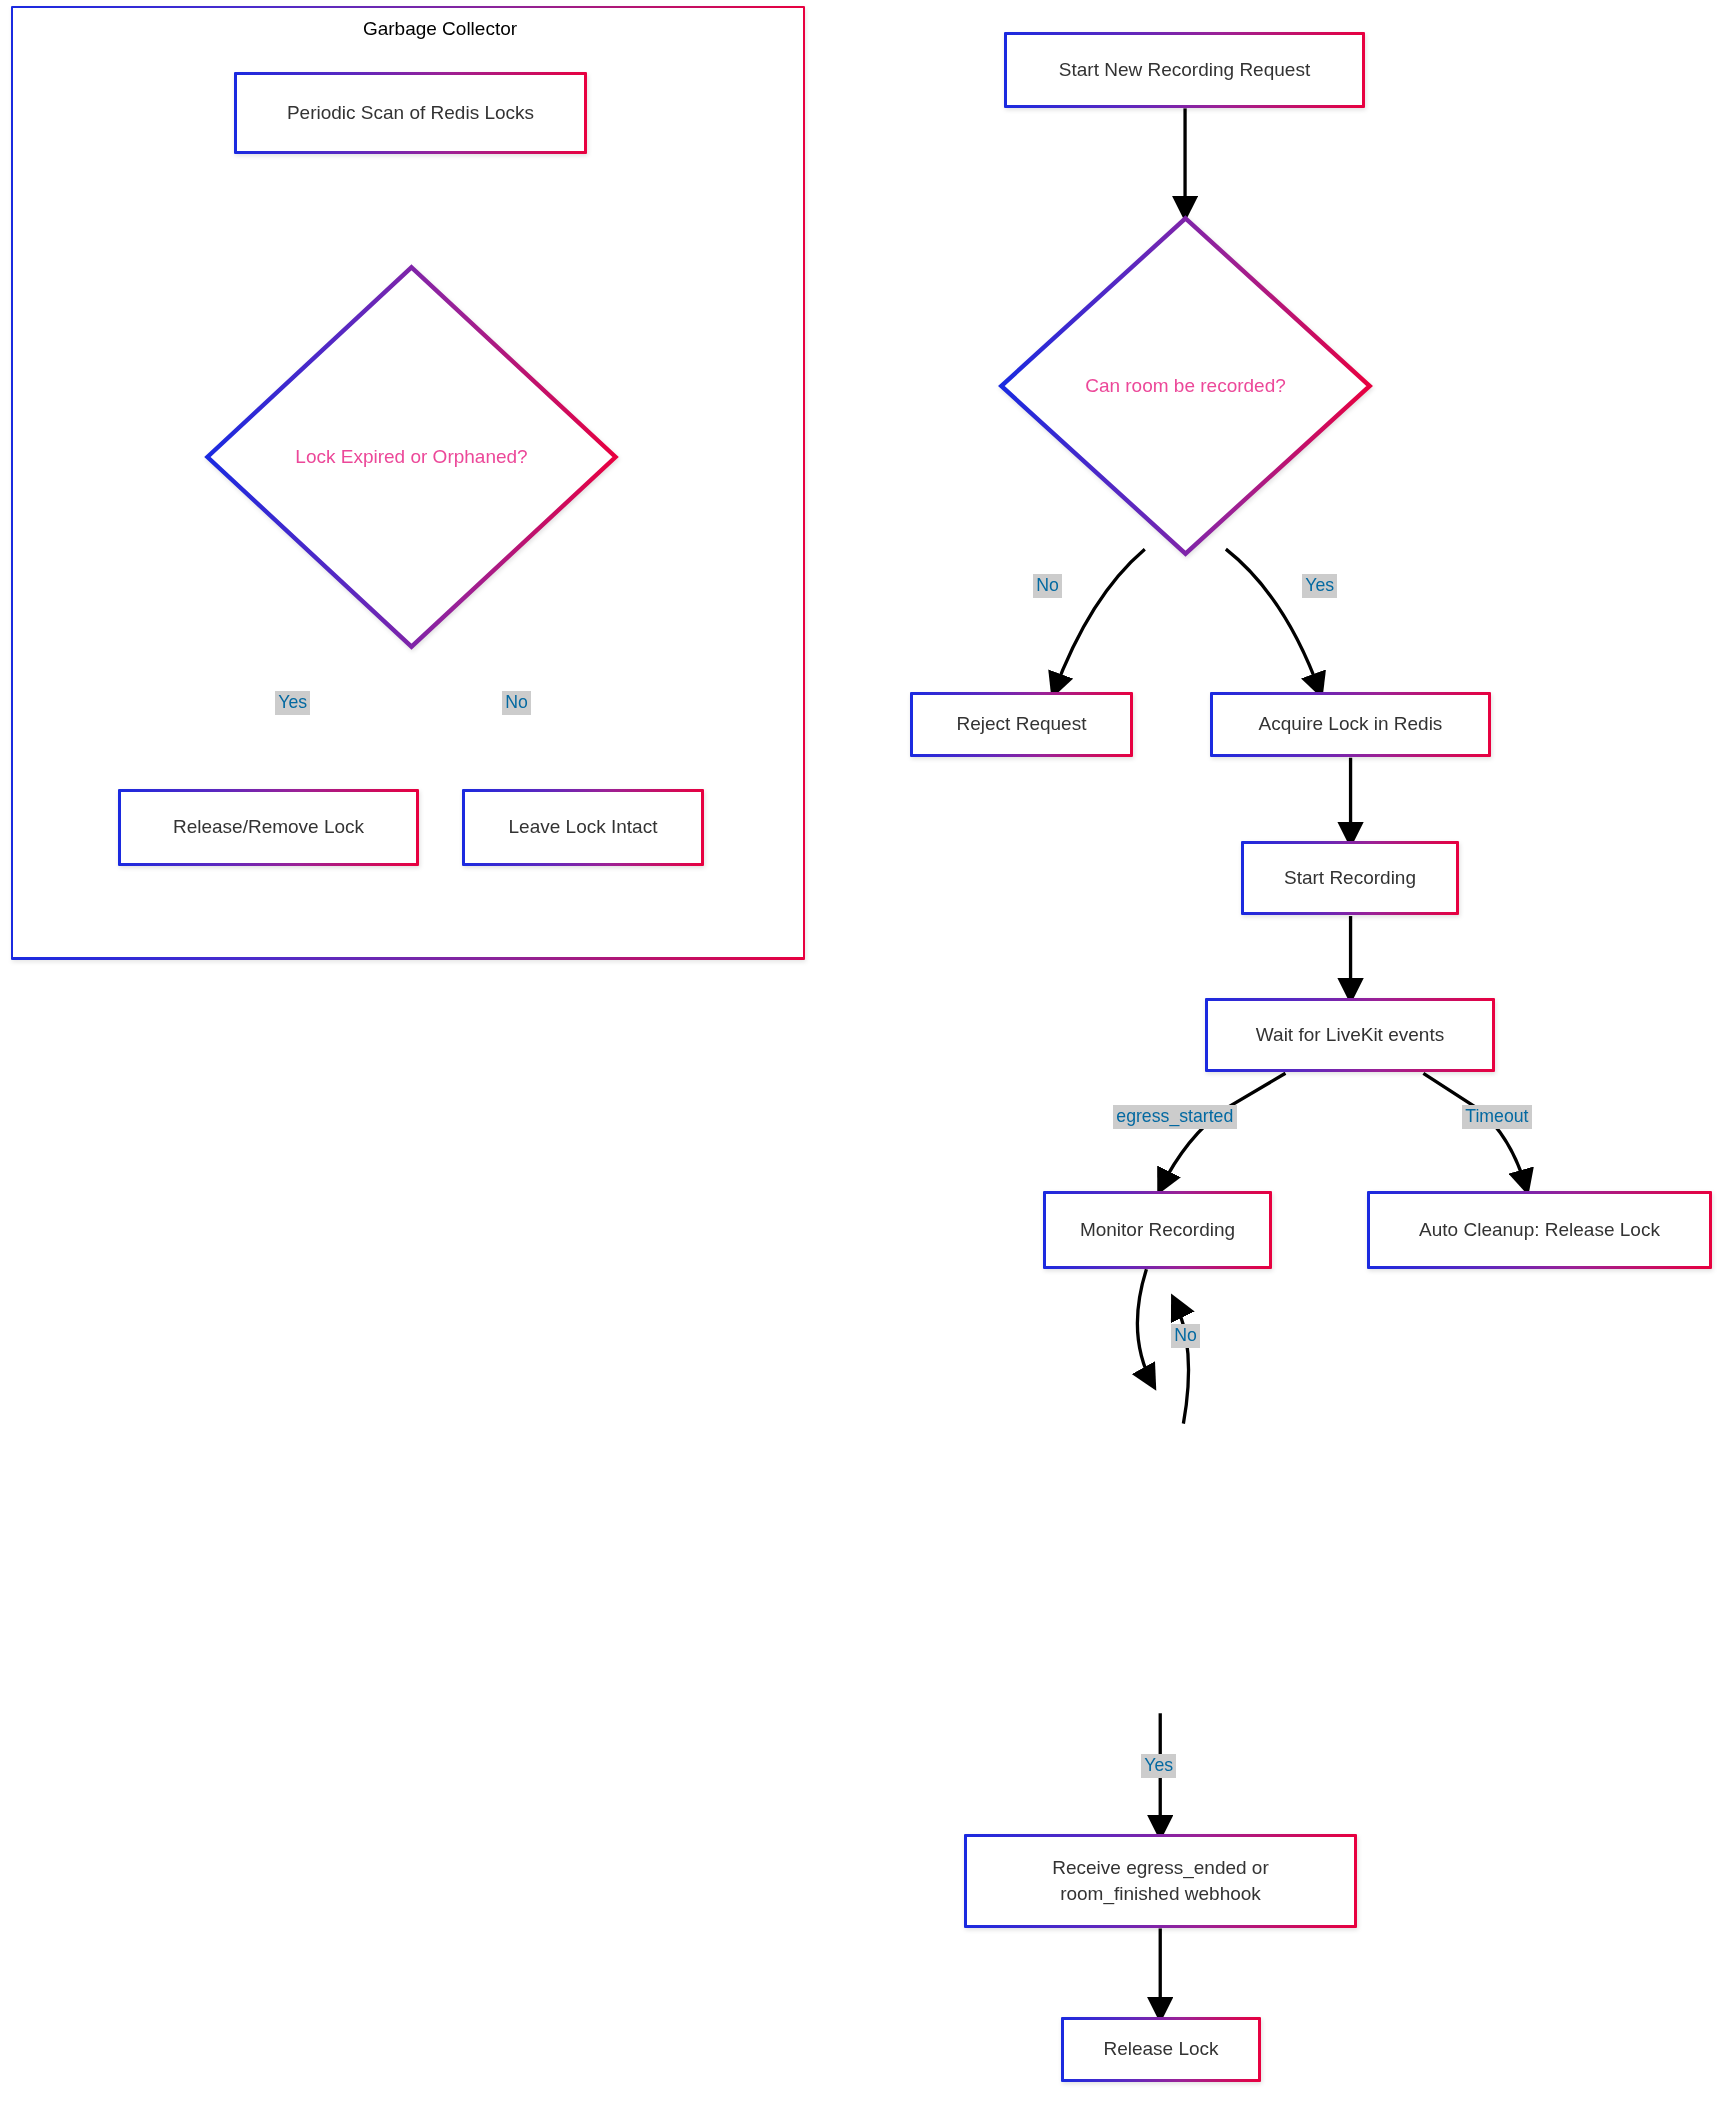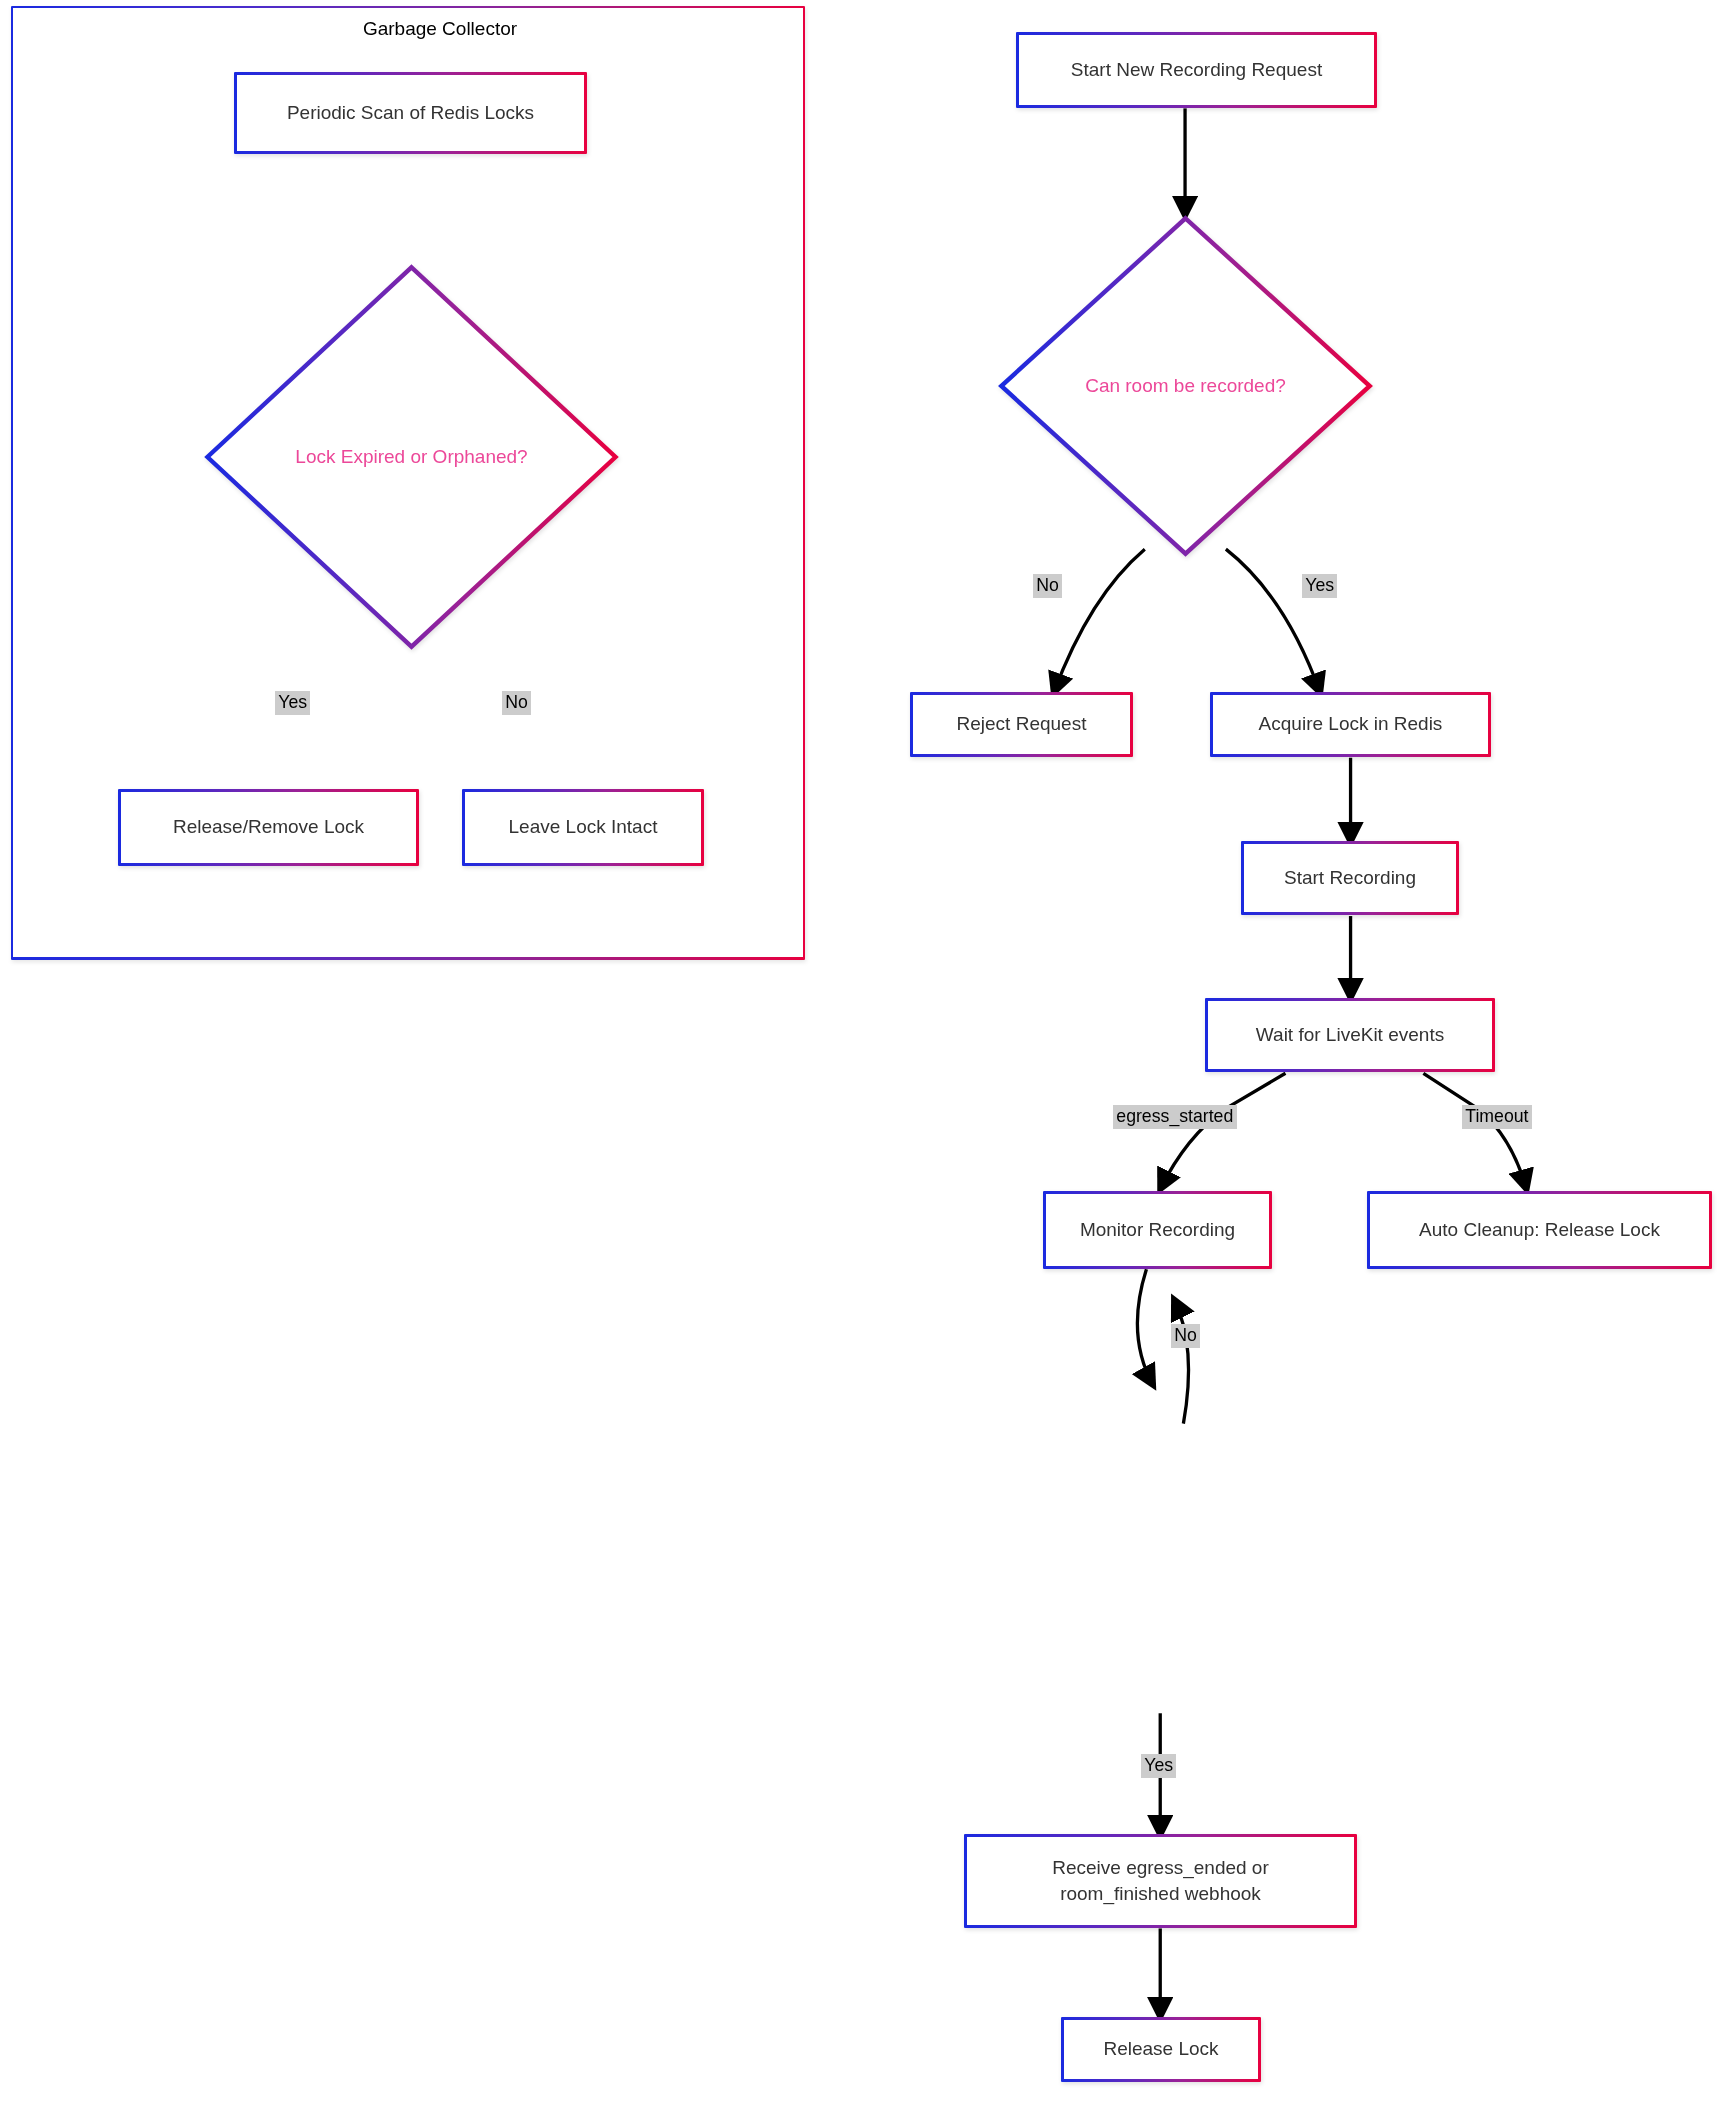--- a/index.html
+++ b/index.html
@@ -103,21 +103,21 @@
     text-align: center;
     font-size: 19px;
     color: #000000;
     margin-left: 32px;
   }
 
   
   .edge-label {
     position: absolute;
     background: #cccccc;
-    color: #000000;
+    color: #0369a1;
     font-size: 17.7px;
     padding: 2.2px 3.3px;
     white-space: nowrap;
     line-height: 1.1;
     box-sizing: border-box;
   }
 </style>
 </head>
 <body>
 
@@ -196,21 +196,21 @@
 
   <div class="node rect" style="left:462px; top:789px; width:242px; height:77px;">
     <div class="inner">
         <span>Leave Lock Intact</span>
       </div>
   </div>
 
   <div class="edge-label" style="left:275px; top:691px;">Yes</div>
   <div class="edge-label" style="left:502px; top:691px;">No</div>
 
-  <div class="node rect" style="left:1004px; top:32px; width:361px; height:76px;margin-left:12px;">
+  <div class="node rect" style="left:1004px; top:32px; width:361px; height:76px;">
     <div class="inner">
         <span>Start New Recording Request</span>
       </div>
   </div>
 
   <div class="diamond" style="left:998px; top:215px; width:375px; height:342px;">
     <svg width="375" height="342" viewBox="0 0 680 620" xmlns="http://www.w3.org/2000/svg">
       <defs>
         <linearGradient id="gradCanRec" x1="0" y1="0" x2="1" y2="0">
           <stop offset="0%" stop-color="#1a2ae0"></stop>

